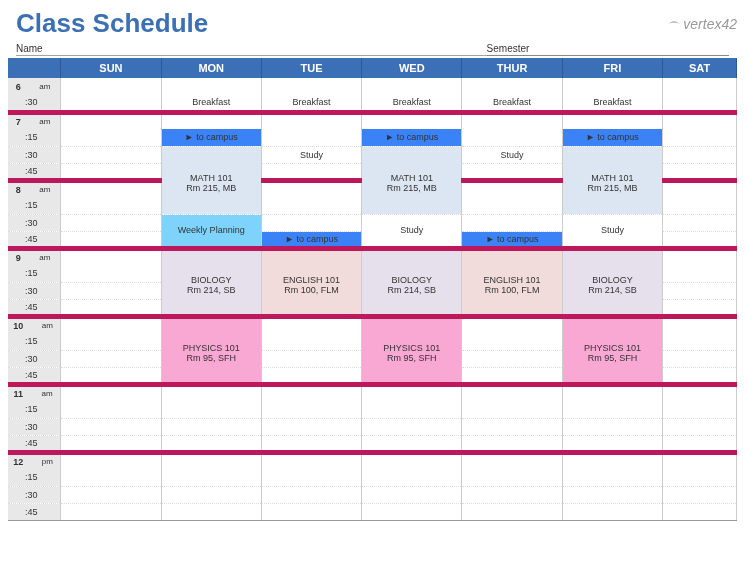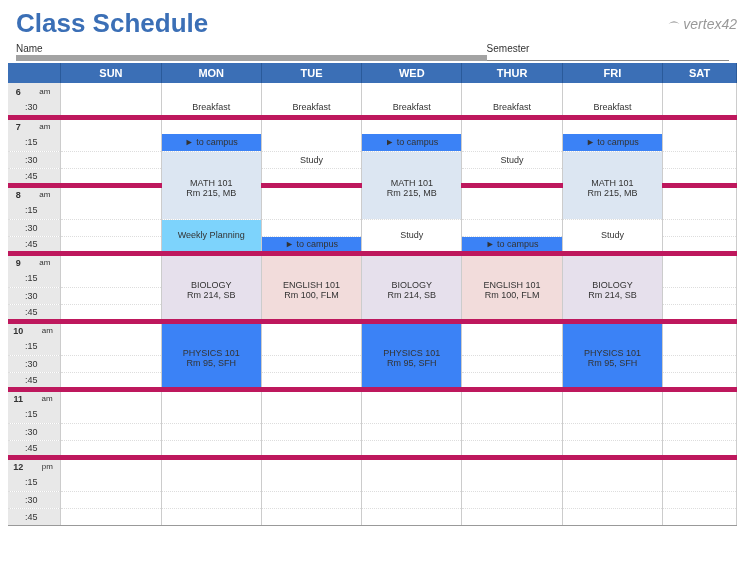--- a/index.html
+++ b/index.html
@@ -2,41 +2,41 @@
 <html><head>
 <meta charset="utf-8">
 <style>
   * { box-sizing: border-box; margin: 0; padding: 0; }
   body { font-family: Arial, sans-serif; background: #fff; width: 745px; height: 569px; overflow: hidden; }
   .header { display: flex; justify-content: space-between; align-items: center; padding: 8px 8px 4px 16px; }
   .title { color: #3b6fb6; font-size: 26px; font-weight: bold; }
   .logo { color: #999; font-size: 14px; font-style: italic; display: flex; align-items: center; gap: 2px; }
   .logo-icon { width: 14px; height: 14px; }
   .meta-row { display: flex; padding: 0 16px 2px 16px; font-size: 10px; color: #333; }
-  .meta-left { width: 66%; border-bottom: 6px solid #a3a3a3; padding-bottom: 1px; }
+  .meta-left { width: 66%; border-bottom: 1px solid #a3a3a3; padding-bottom: 1px; }
   .meta-right { width: 34%; border-bottom: 1px solid #888; padding-bottom: 1px; }
   .schedule { border-collapse: collapse; width: calc(100% - 16px); margin: 0 8px; table-layout: fixed; }
   .schedule th { background: #3b6fb6; color: #fff; font-size: 11px; font-weight: bold; padding: 4px 0; border-right: 1px solid #2a5a9a; }
   .schedule th.time-head { background: #3b6fb6; width: 50px; }
   .schedule td { border-right: 1px solid #ccc; font-size: 9px; text-align: center; height: 17px; vertical-align: middle; color: #333; position: relative; }
   .time-col { width: 50px; background: #e8e8e8; border-right: 1px solid #999; }
   .hour-cell { font-size: 13px; font-weight: bold; text-align: right; padding-right: 2px; color: #333; }
   .hour-cell .ampm { font-size: 8px; font-weight: normal; vertical-align: top; margin-left: 16px; }
   .minute-cell { font-size: 8px; text-align: right; padding-right: 6px; color: #666; }
   .minute-row td { border-bottom: 1px dotted #ddd; }
   .hour-row td { border-top: 5px solid #be185d; }
   .hour-row:first-child td { border-top: none; }
   .c-breakfast { background: #fff; }
   .c-campus { background: #3b82f6; color: #555; }
   .c-study { background: #fff; }
   .c-math { background: #dce6f2; }
   .c-planning { background: #7dd3fc; }
   .c-biology { background: #e6e0ec; }
   .c-english { background: #f2dcdb; }
-  .c-physics { background: #3b82f6; }
+  .c-physics { background: #f9a8d4; }
   .day-col { width: 95px; }
   .sat-col { width: 70px; }
   .bottom-line td { border-bottom: 1px solid #999; }
 </style>
 </head>
 <body>
 
 <div class="header">
   <div class="title">Class Schedule</div>
   <div class="logo">

